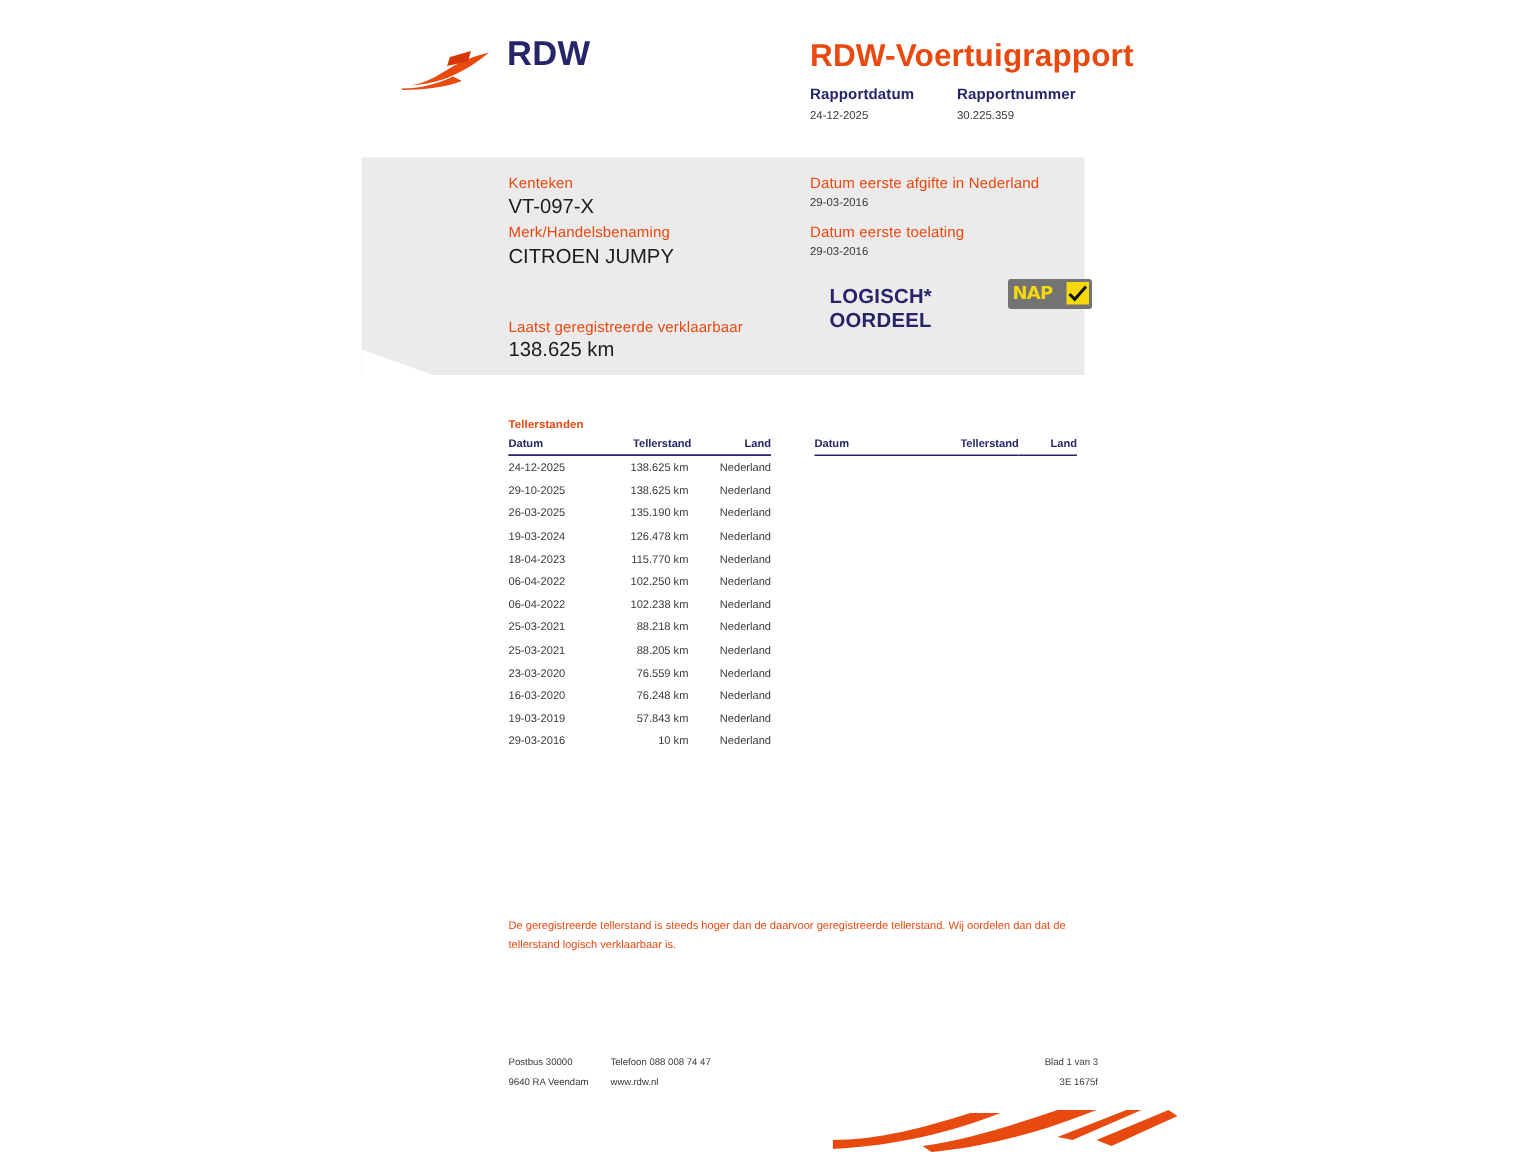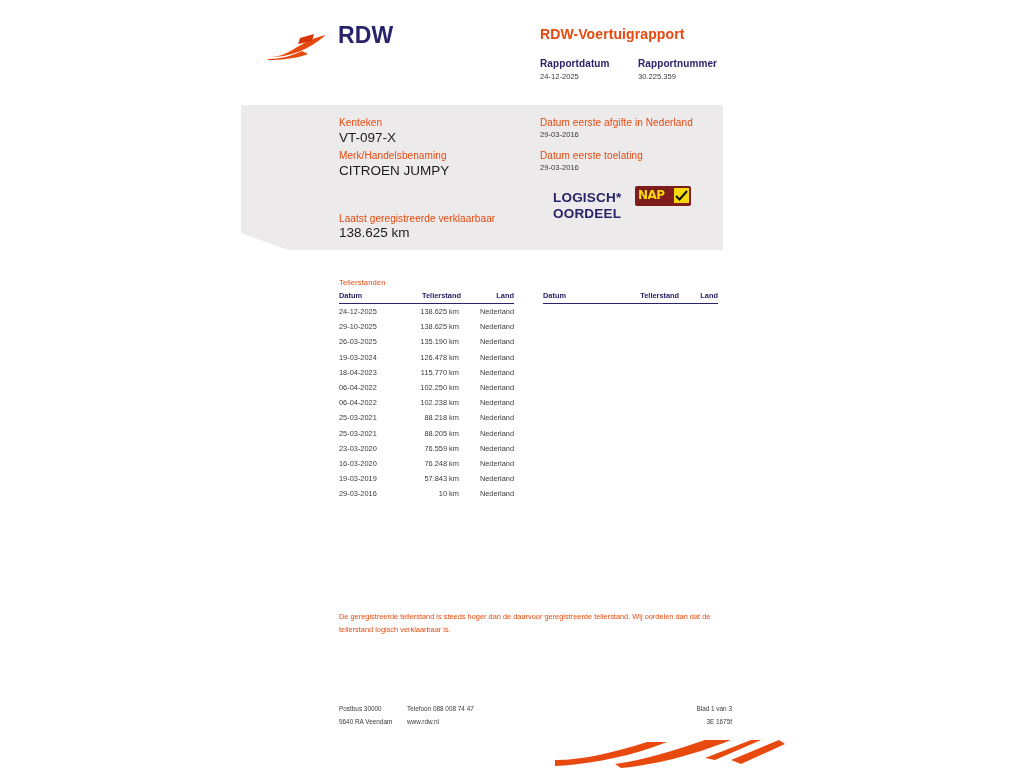--- a/index.html
+++ b/index.html
@@ -33,21 +33,21 @@
     left: 70px; top: 0px;
     font-size: 23px;
     font-weight: bold;
     color: #27246a;
     letter-spacing: 0.2px;
   }
 
   .report-title {
     position: absolute;
     left: 540px; top: 26px;
-    font-size: 14px;
+    font-size: 21px;
     font-weight: bold;
     color: #e8490f;
     letter-spacing: 0.1px;
   }
 
   .meta {
     position: absolute;
     left: 540px; top: 58px;
     display: flex;
     gap: 18px;
@@ -115,23 +115,23 @@
     font-size: 13.5px;
     font-weight: bold;
     color: #27246a;
     line-height: 16px;
     letter-spacing: 0.2px;
     margin-left: 13px;
   }
 
   .nap-badge {
     position: absolute;
-    left: 635px; top: 186px;
+    left: 672px; top: 186px;
     width: 56px; height: 20px;
-    background: #7f1d1d;
+    background: #737373;
     border-radius: 2px;
     overflow: hidden;
   }
   .nap-badge .nap-text {
     position: absolute;
     left: 3px; top: 2px;
     font-size: 12px;
     font-weight: bold;
     color: #f5d90a;
     letter-spacing: -0.5px;
@@ -146,21 +146,21 @@
   .nap-badge .nap-tick svg { display: block; }
 
   
   .table-block {
     position: absolute;
     left: 339px; top: 278px;
     width: 390px;
   }
   .table-title {
     font-size: 7.6px;
-    font-weight: normal;
+    font-weight: bold;
     color: #e8490f;
     letter-spacing: 0.1px;
     margin-bottom: 7px;
   }
   .tbl {
     position: absolute;
     top: 291px;
     width: 175px;
   }
   .tbl.left  { left: 339px; }

